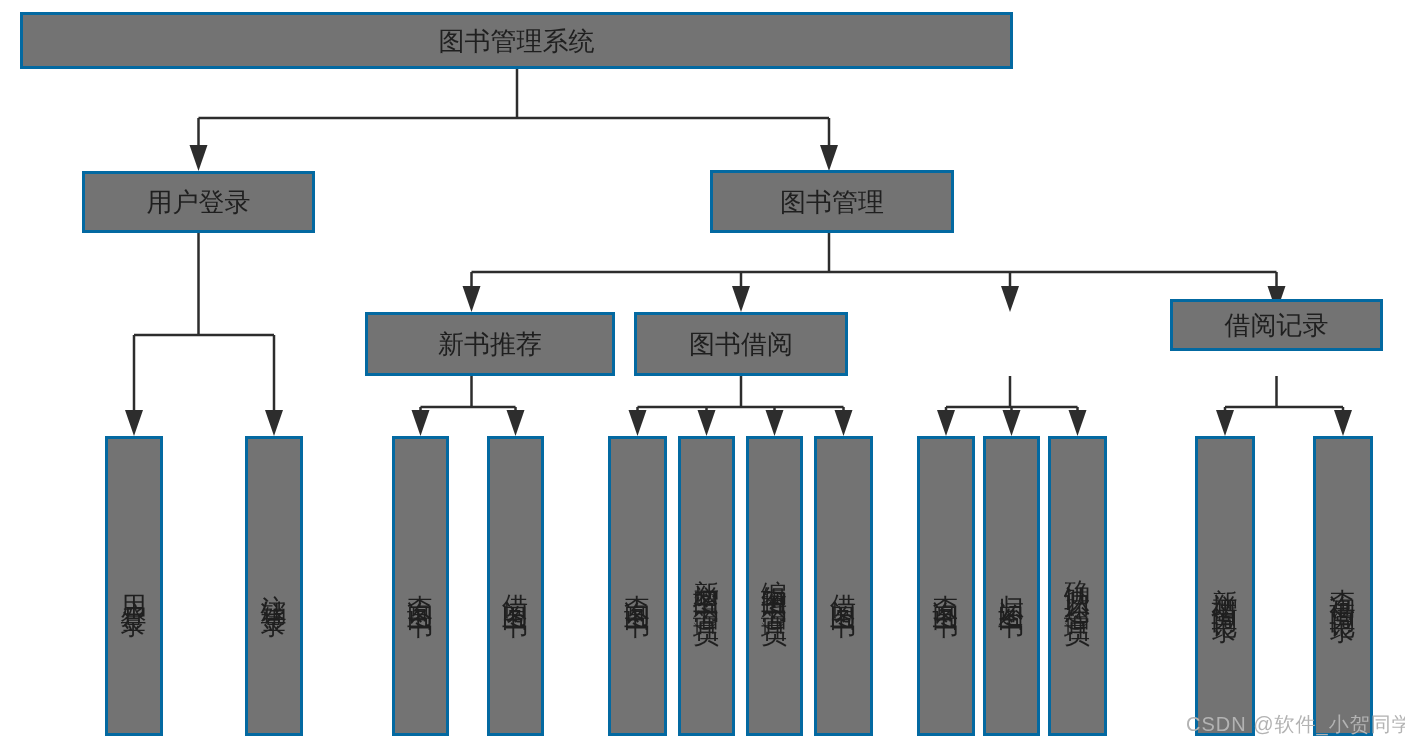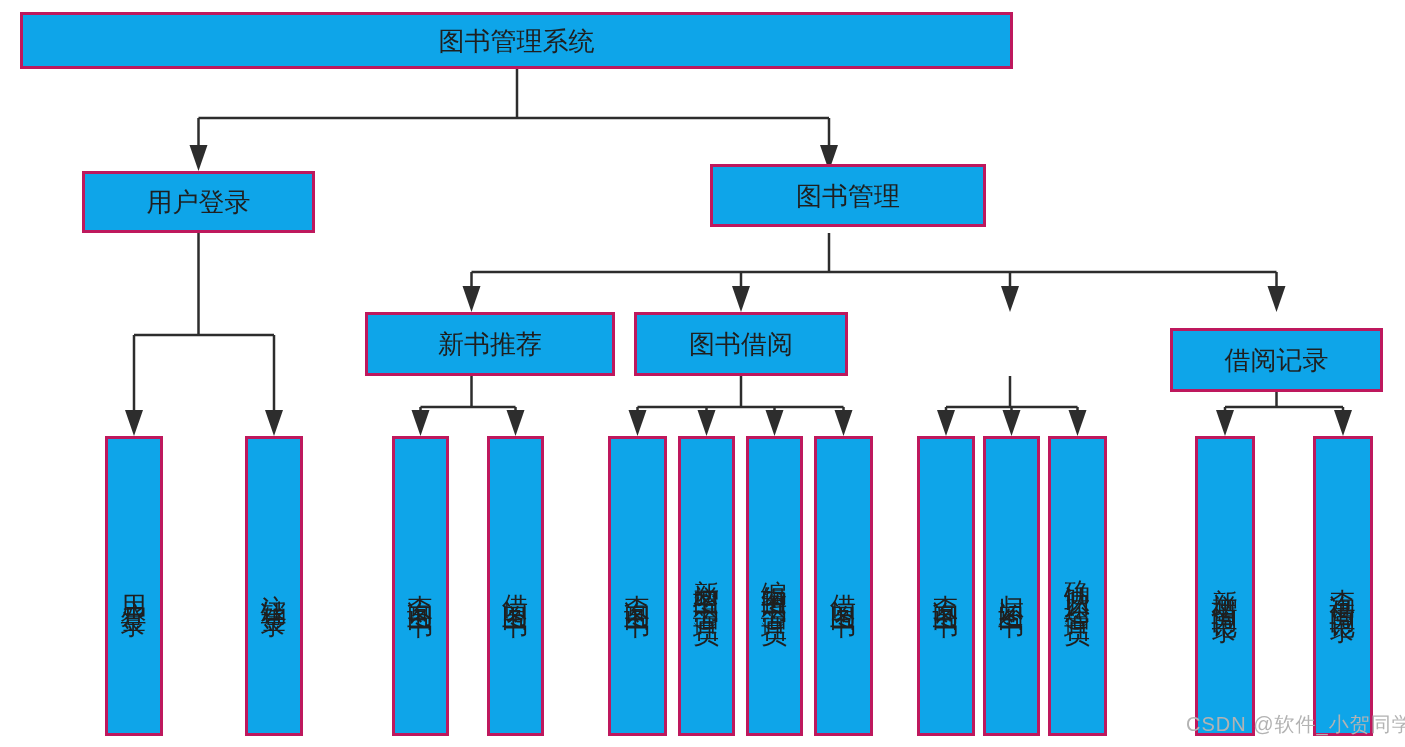--- a/index.html
+++ b/index.html
@@ -2,22 +2,22 @@
 <html><head>
 <meta charset="utf-8">
 <style>
   html,body{margin:0;padding:0;background:#ffffff;}
   .stage{
     position:relative;width:1405px;height:747px;background:#ffffff;
     font-family:"Liberation Sans",sans-serif;overflow:hidden;color:#1f1f1f;
   }
   .connectors{position:absolute;left:0;top:0;width:1405px;height:747px;}
   .node{
-    position:absolute;box-sizing:border-box;border:3px solid #be185d;
-    background:#0ea5e9;display:flex;align-items:center;justify-content:center;text-align:right;
+    position:absolute;box-sizing:border-box;border:3px solid #0369a1;
+    background:#737373;display:flex;align-items:center;justify-content:center;text-align:right;
   }
   .node.h span{font-size:26px;line-height:1;white-space:nowrap;}
   .node.v .vtext{
     writing-mode:vertical-rl;text-orientation:mixed;
     font-size:26px;letter-spacing:6px;line-height:1;
   }
   .watermark{
     position:absolute;left:1186px;top:711px;font-size:20px;
     color:#b3b3b3;white-space:nowrap;letter-spacing:1px;
   }
@@ -92,31 +92,31 @@
     </g>
   </svg>
 
   <div class="node h" style="left:20px;top:12px;width:993px;height:57px">
     <span>图书管理系统</span>
   </div>
 
   <div class="node h" style="left:82px;top:171px;width:233px;height:62px">
     <span>用户登录</span>
   </div>
-  <div class="node h" style="left:710px;top:164px;width:276px;height:63px">
+  <div class="node h" style="left:710px;top:170px;width:244px;height:63px">
     <span>图书管理</span>
   </div>
 
   <div class="node h" style="left:365px;top:312px;width:250px;height:64px">
     <span>新书推荐</span>
   </div>
   <div class="node h" style="left:634px;top:312px;width:214px;height:64px">
     <span>图书借阅</span>
   </div>
-  <div class="node h" style="left:1170px;top:328px;width:213px;height:64px">
+  <div class="node h" style="left:1170px;top:299px;width:213px;height:52px">
     <span>借阅记录</span>
   </div>
 
   <div class="node v" style="left:105px;top:436px;width:58px;height:300px">
     <span class="vtext">用户登录</span>
   </div>
   <div class="node v" style="left:245px;top:436px;width:58px;height:300px">
     <span class="vtext">注销登录</span>
   </div>
 

